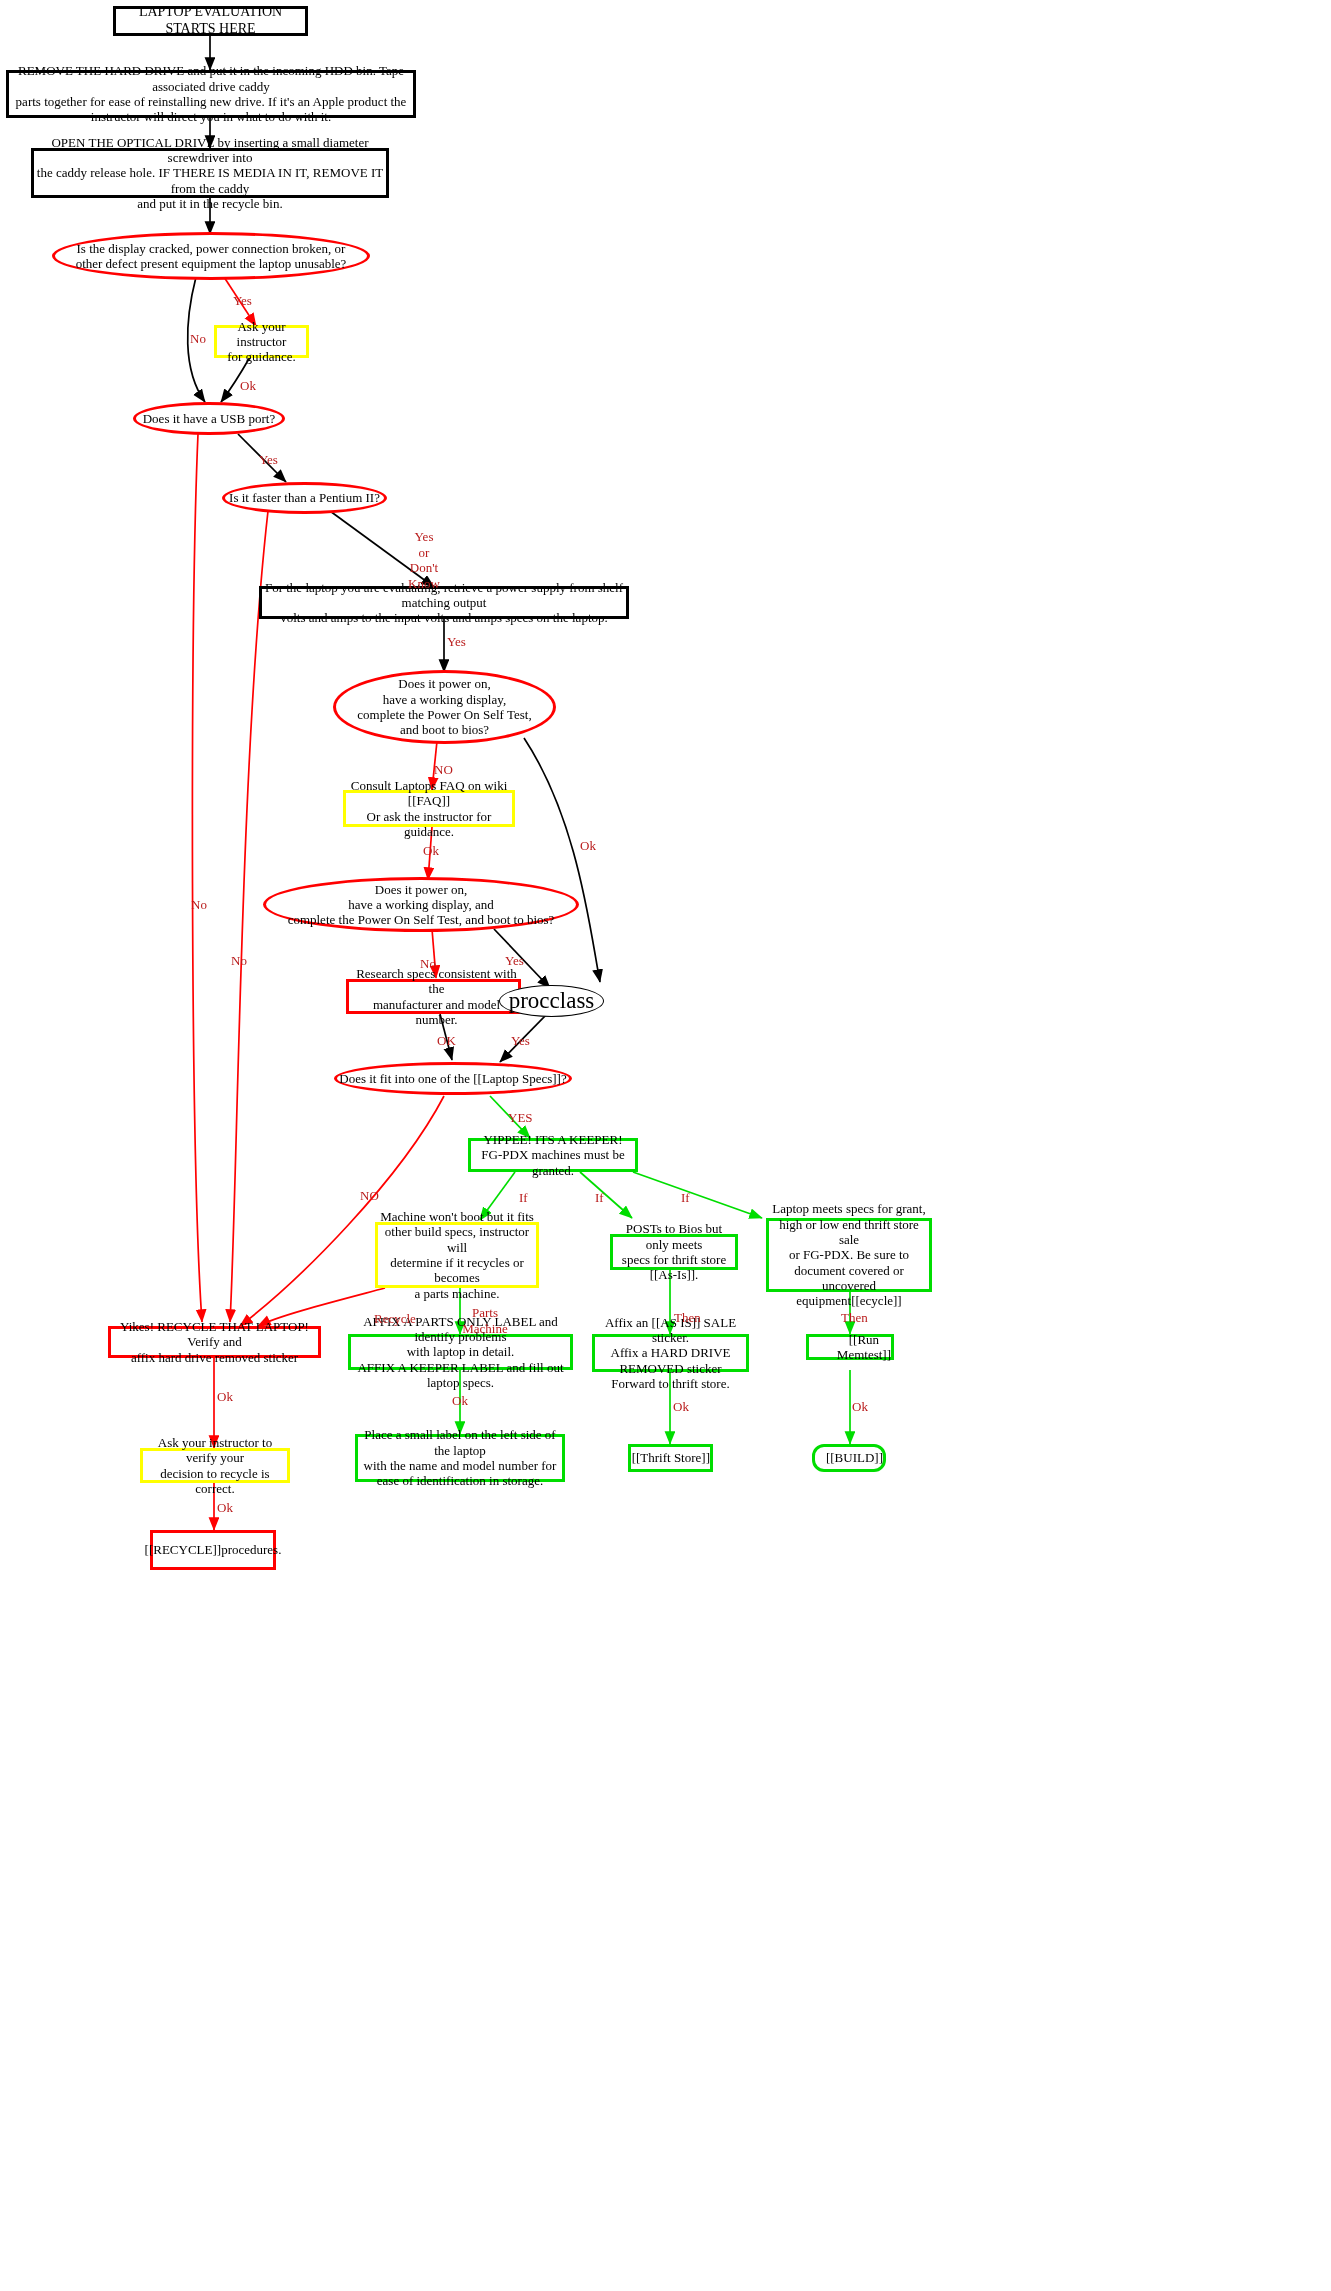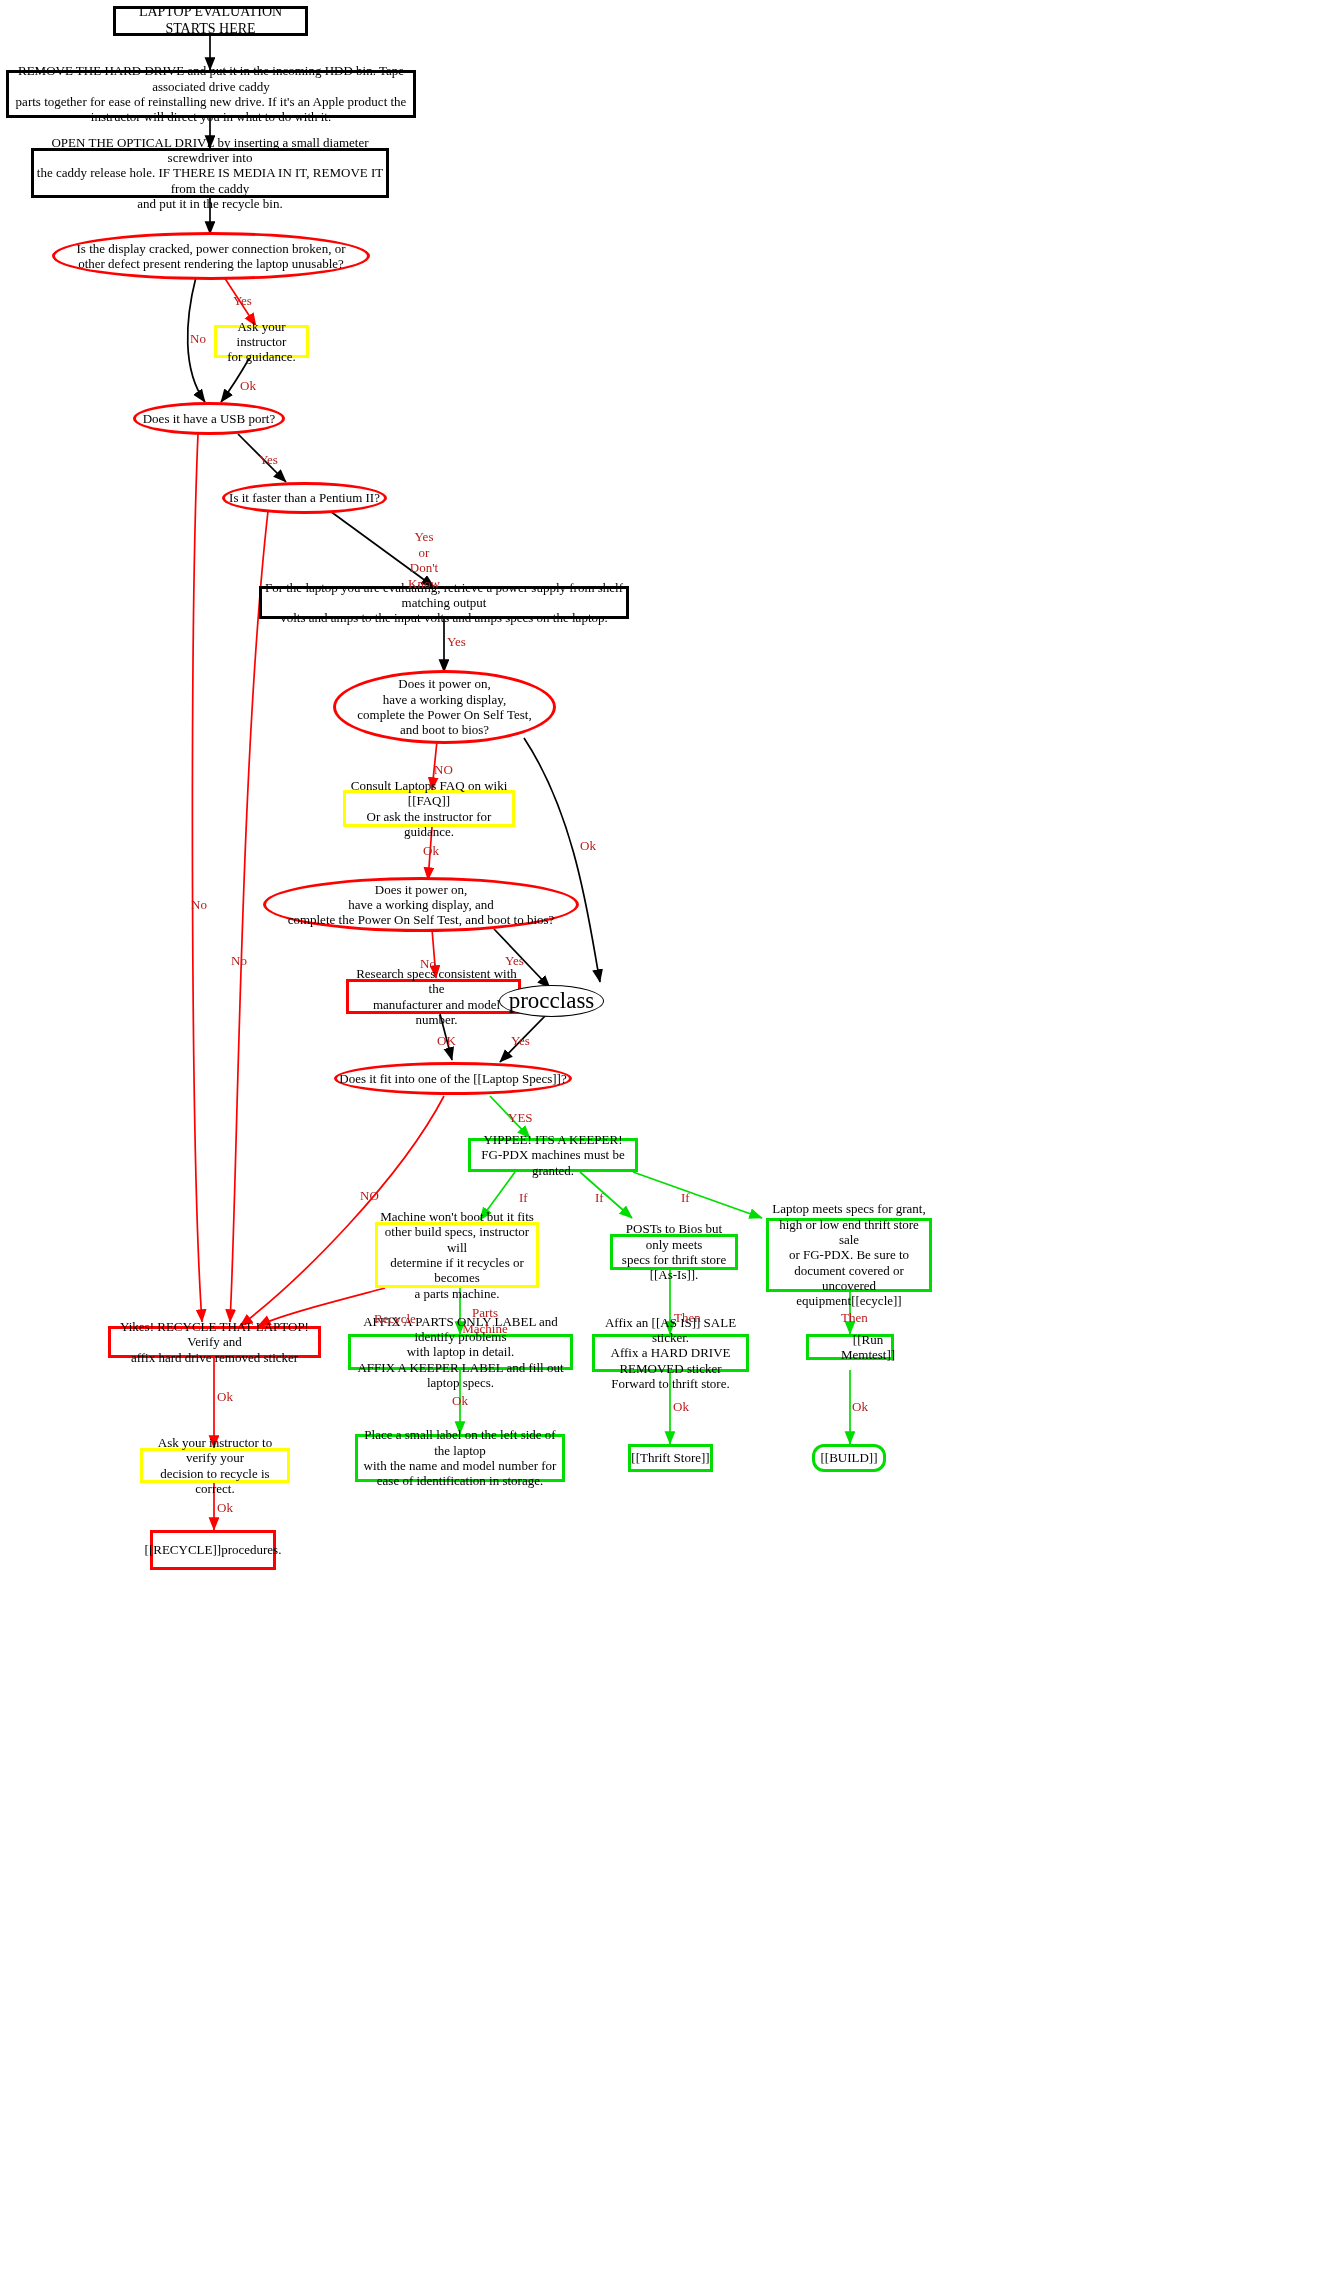--- a/index.html
+++ b/index.html
@@ -35,21 +35,21 @@
     color: #000000;
     line-height: 1.18;
     white-space: pre-line;
   }
   .box {
     border-style: solid;
   }
   .b-black { border-color: #000000; border-width: 3px; }
   .b-red   { border-color: #ff0000; border-width: 3px; }
   .b-yellow{ border-color: #ffff00; border-width: 3px; }
-  .b-green { border-color: #00dd00; border-width: 3px; }
+  .b-green { border-color: #00dd00; border-width: 3px; justify-content: flex-end; }
 
   .ellipse {
     border-radius: 50%;
     border-style: solid;
   }
   .e-red   { border-color: #ff0000; border-width: 3px; }
   .e-black { border-color: #000000; border-width: 1.6px; }
 
   .edge-label {
     position: absolute;
@@ -160,21 +160,21 @@
   </div>
 
   <div class="node box b-black fs13" style="left:31px; top:148px; width:358px; height:50px;">
     <span>OPEN THE OPTICAL DRIVE by inserting a small diameter screwdriver into
 the caddy release hole. IF THERE IS MEDIA IN IT, REMOVE IT from the caddy
 and put it in the recycle bin.</span>
   </div>
 
   <div class="node ellipse e-red fs13" style="left:52px; top:232px; width:318px; height:48px;">
     <span>Is the display cracked, power connection broken, or
-other defect present rendering the laptop unusable?</span>
+other defect present equipment the laptop unusable?</span>
   </div>
 
   <div class="node box b-yellow fs13" style="left:214px; top:325px; width:95px; height:33px;">
     <span>Ask your instructor
 for guidance.</span>
   </div>
 
   <div class="node ellipse e-red fs13" style="left:133px; top:402px; width:152px; height:33px;">
     <span>Does it have a USB port?</span>
   </div>

